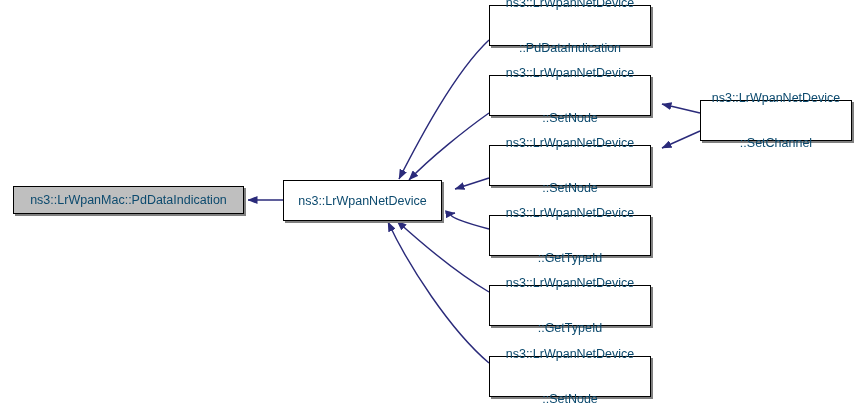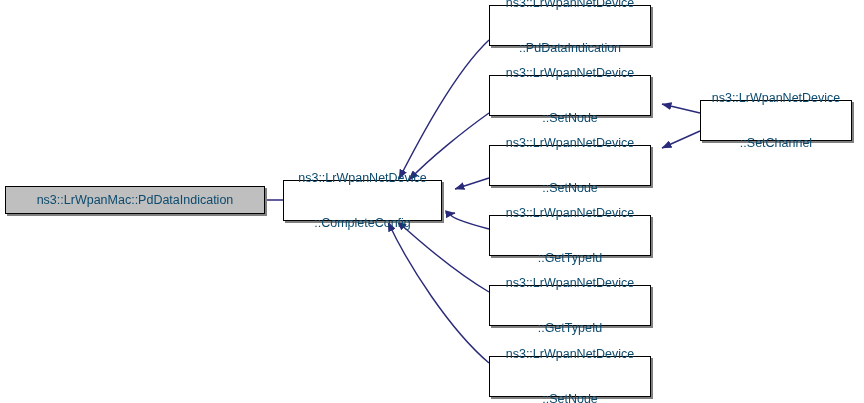--- a/index.html
+++ b/index.html
@@ -77,27 +77,26 @@
       <path d="M489,292 C455,272 418,240 397,221"></path>
 
       <path d="M489,363 C450,330 408,265 388,222"></path>
 
       <path d="M700,113 L662,104"></path>
 
       <path d="M700,131 L662,148"></path>
     </g>
   </svg>
 
-  <div class="node highlight" style="left:5px; top:186px; width:260px; height:28px;text-align:center;">
+  <div class="node highlight" style="left:13px; top:186px; width:231px; height:28px;text-align:center;">
     <span class="ln">ns3::LrWpanMac::PdDataIndication</span>
   </div>
 
   <div class="node" style="left:283px; top:180px; width:159px; height:41px;">
     <span class="ln">ns3::LrWpanNetDevice</span>
-    <span class="ln">::CompleteConfig</span>
   </div>
 
   <div class="node" style="left:489px; top:5px; width:162px; height:41px;">
     <span class="ln">ns3::LrWpanNetDevice</span>
     <span class="ln">::PdDataIndication</span>
   </div>
 
   <div class="node" style="left:489px; top:75px; width:162px; height:41px;">
     <span class="ln">ns3::LrWpanNetDevice</span>
     <span class="ln">::SetNode</span>

